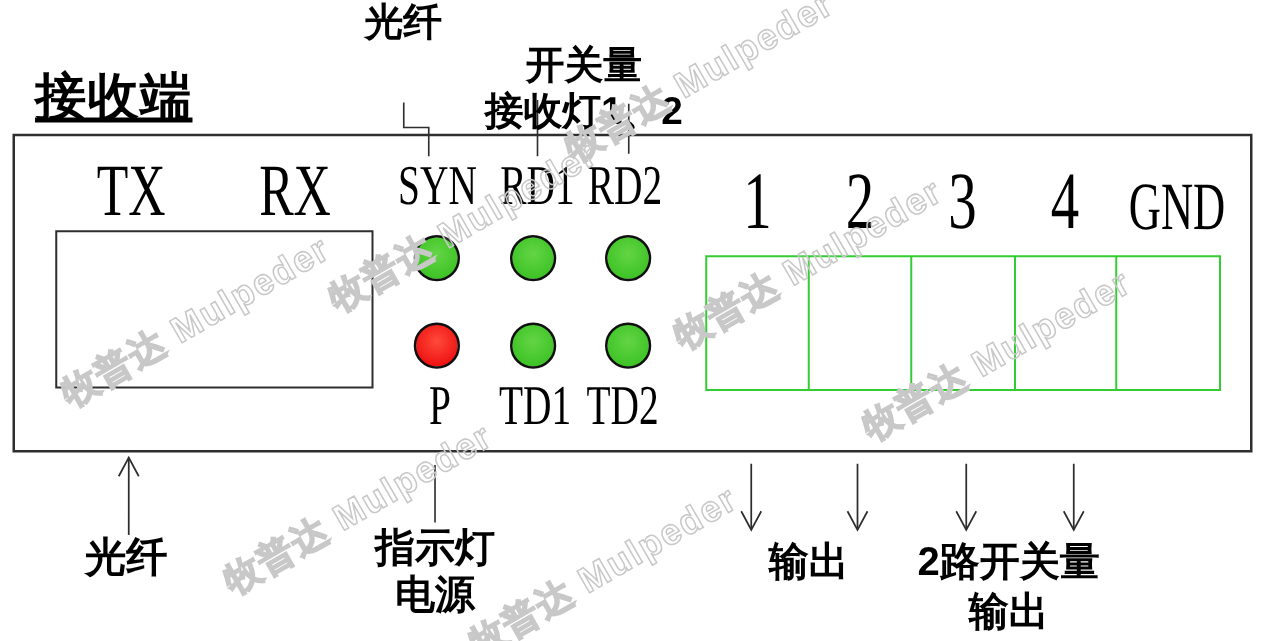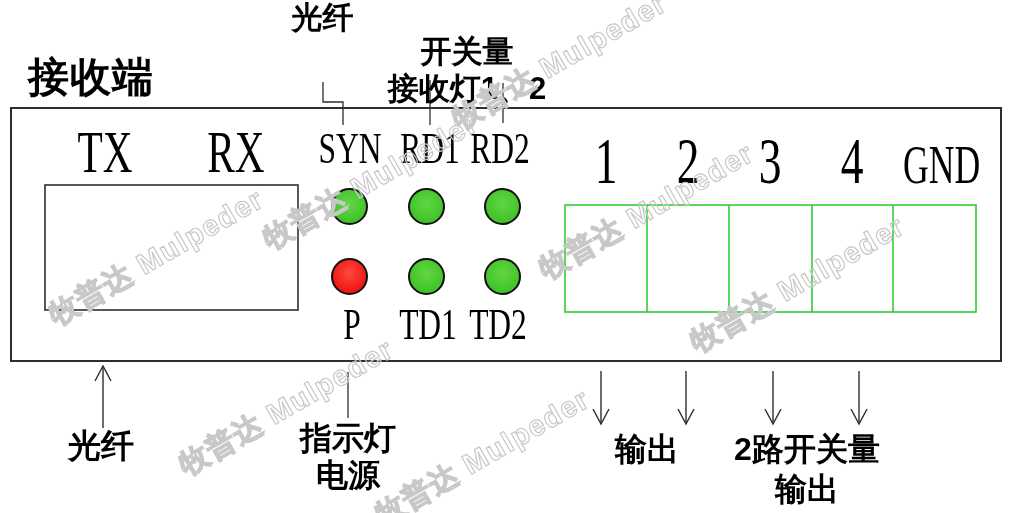--- a/index.html
+++ b/index.html
@@ -90,21 +90,21 @@
         <polyline points="593,409 601,424 609,409"></polyline>
       <line x1="686" y1="371" x2="686" y2="423"></line>
         <polyline points="678,409 686,424 694,409"></polyline>
       <line x1="773" y1="371" x2="773" y2="423"></line>
         <polyline points="765,409 773,424 781,409"></polyline>
       <line x1="859" y1="371" x2="859" y2="423"></line>
         <polyline points="851,409 859,424 867,409"></polyline>
     </g>
   </svg>
 
-  <div class="txt title" style="left:28px; top:50px;">接收端</div>
+  <div class="txt title" style="left:28px; top:50px;text-decoration:underline;">接收端</div>
 
   <div class="txt ann" style="left:240px; top:-1px; width:165px;">
     <div>光纤</div>
   </div>
   <div class="txt ann" style="left:372px; top:-1px; width:190px;margin-top:34px;">
     <div>开关量</div>
     <div>接收灯1、2</div>
   </div>
 
   <div class="txt serif-lbl sz-big" style="left:55px;  top:123px;">TX</div>

